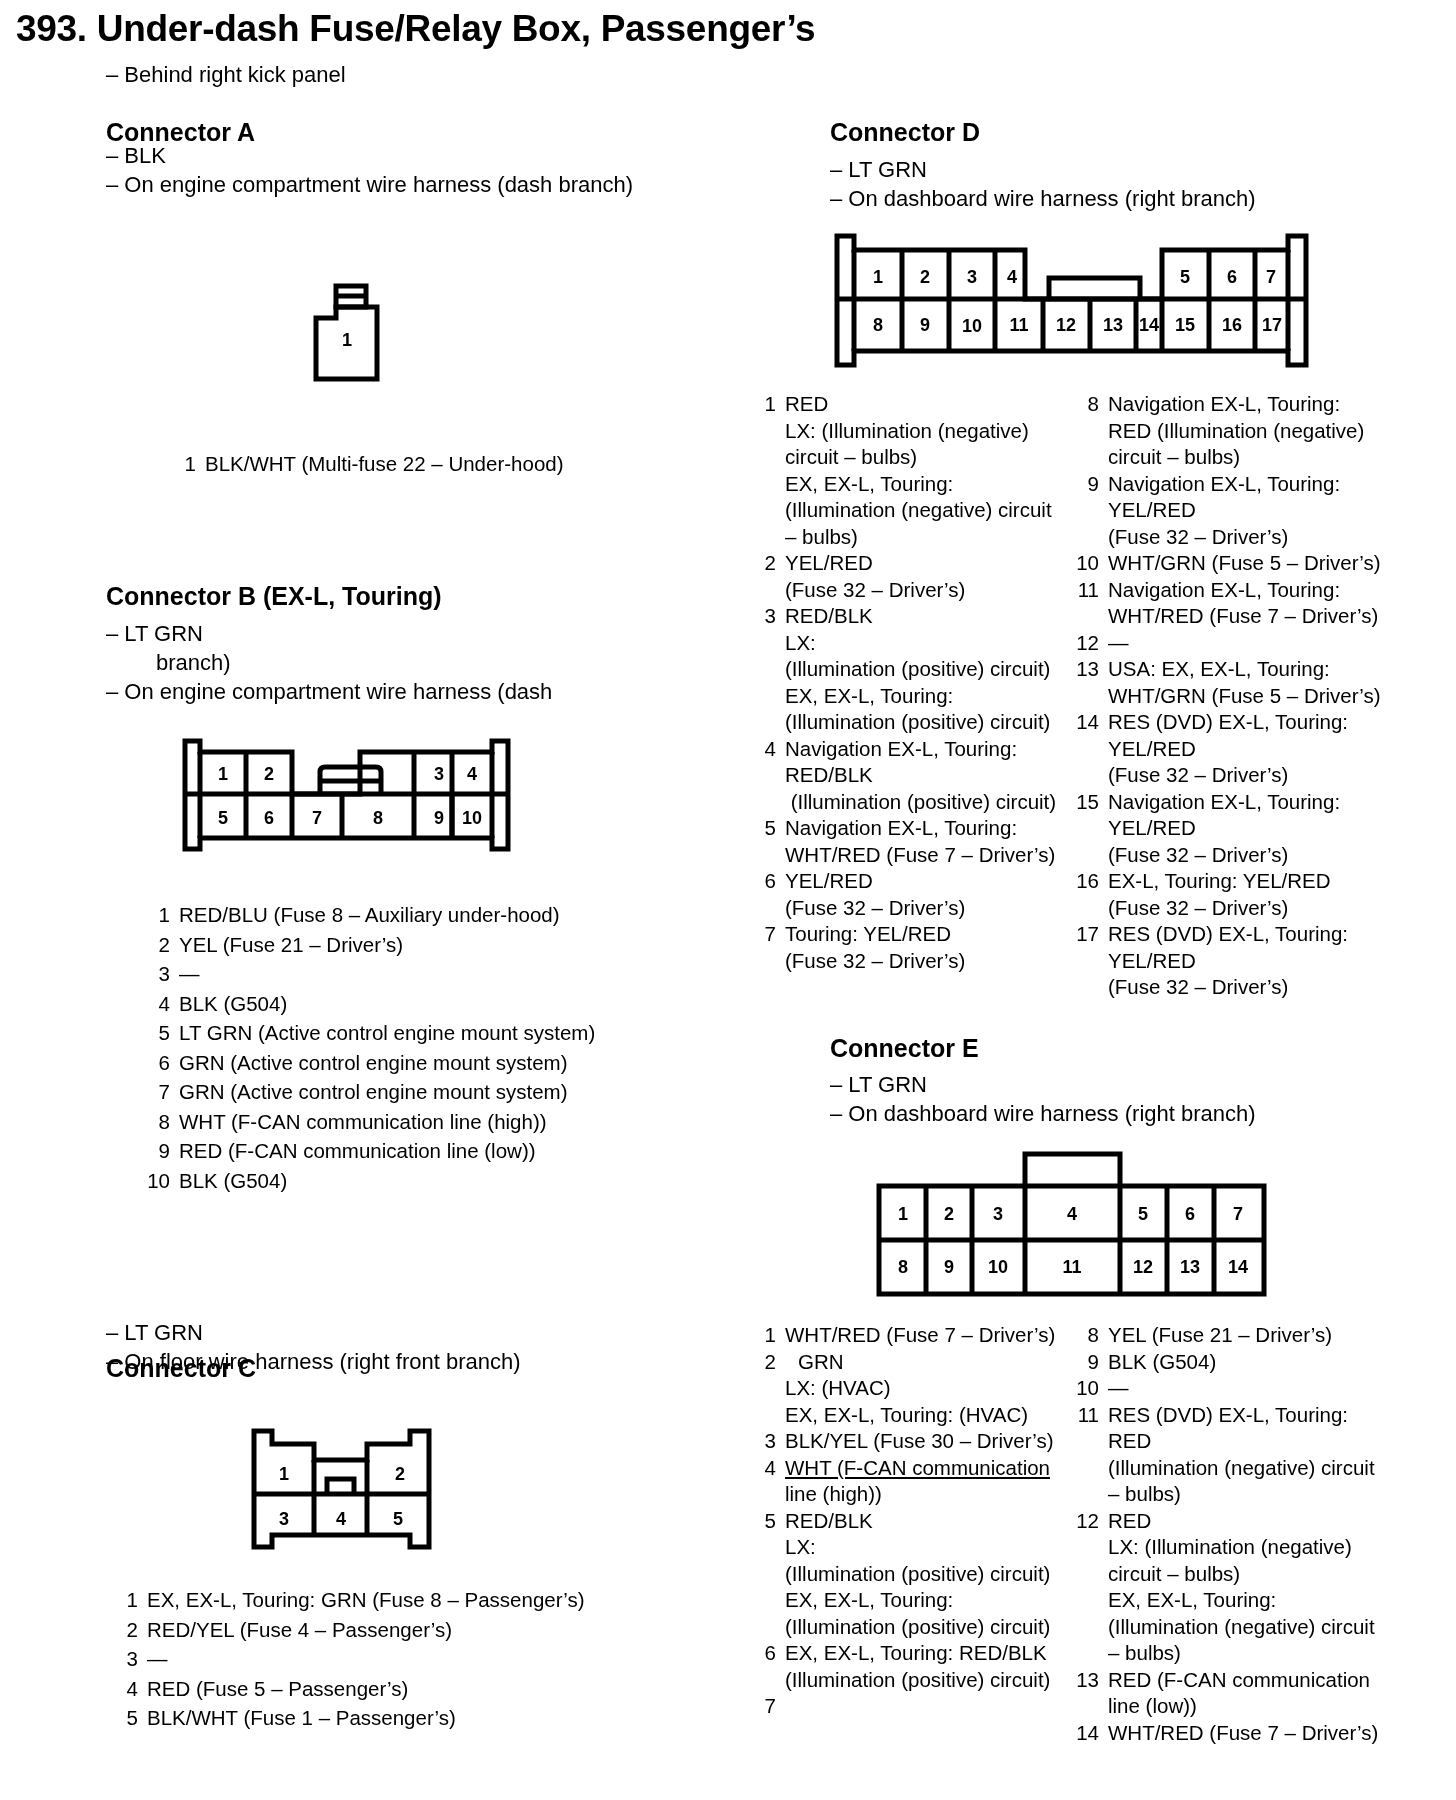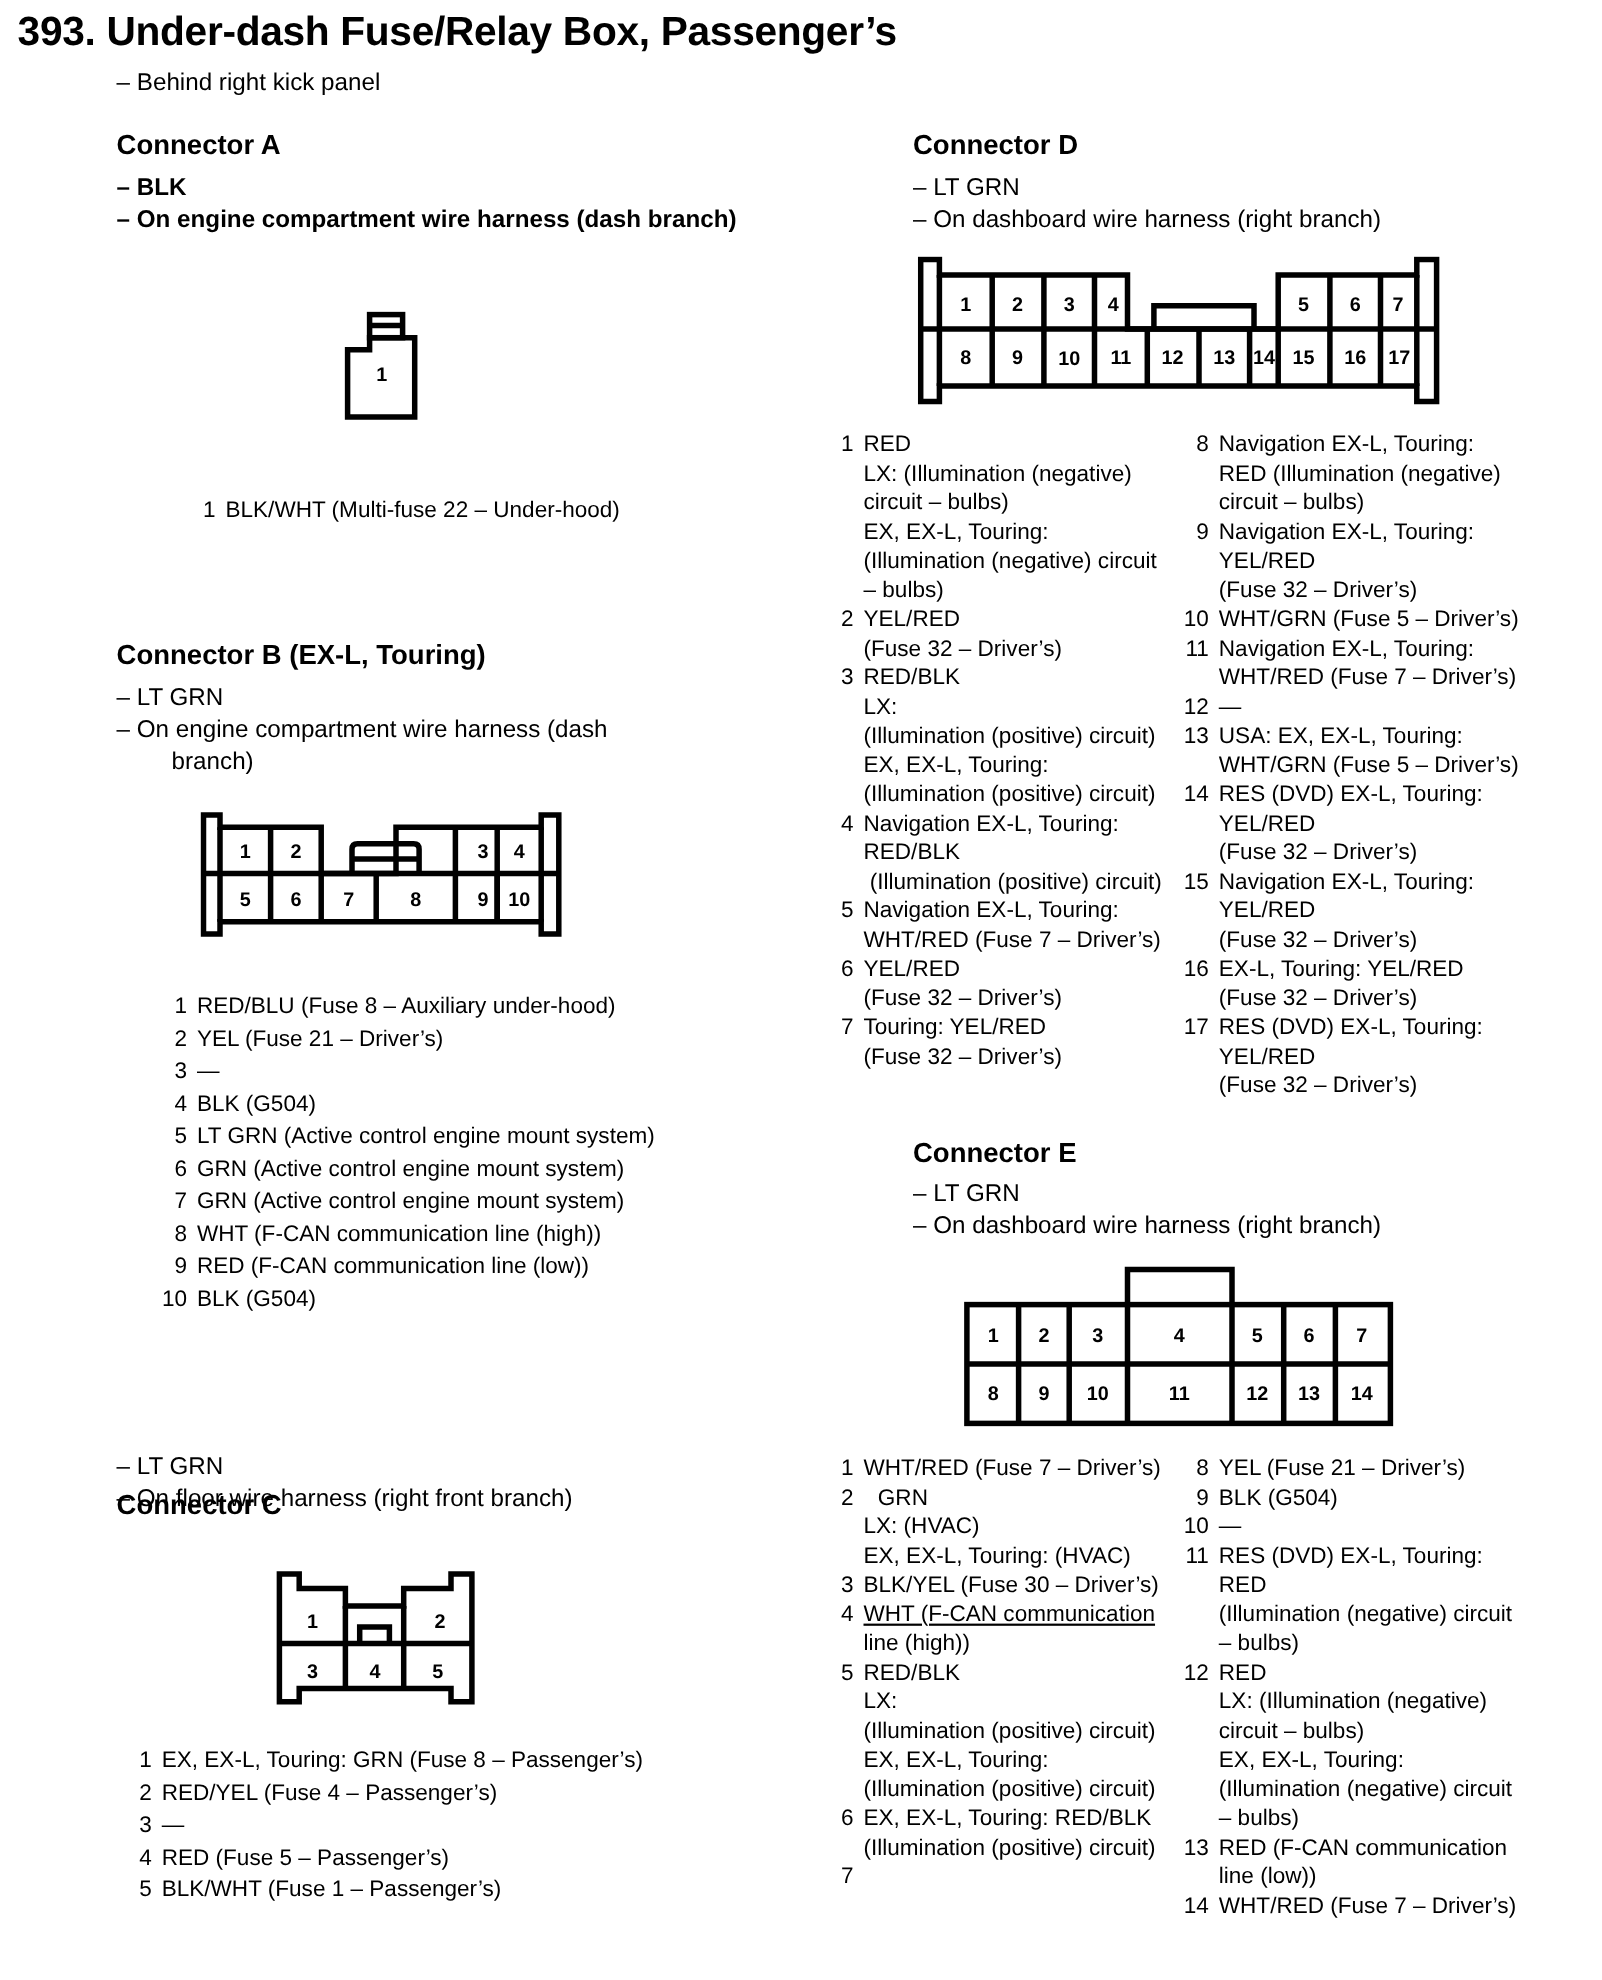--- a/index.html
+++ b/index.html
@@ -22,21 +22,21 @@
   svg text { font-family:"Liberation Sans", sans-serif; font-weight:bold; }
 </style>
 </head>
 <body>
 
 <div class="abs title">393. Under-dash Fuse/Relay Box, Passenger’s</div>
 <div class="abs subtitle">– Behind right kick panel</div>
 
 <section>
   <div class="abs conn-head" style="left:106px; top:118px;">Connector A</div>
-  <div class="abs" style="left:106px; top:155px;font-weight:bold;">
+  <div class="abs" style="left:106px; top:141px;">
     <div class="conn-line">– BLK</div>
     <div class="conn-line">– On engine compartment wire harness (dash branch)</div>
   </div>
   <svg class="abs" style="left:310px; top:282px;" width="76" height="102" viewBox="0 0 76 102">
     <g fill="none" stroke="#000" stroke-width="5">
       <rect x="26" y="4" width="30" height="21"></rect>
       <line x1="26" y1="14" x2="56" y2="14"></line>
       <path d="M 26 25 L 26 36 L 6 36 L 6 97 L 67 97 L 67 25 Z" stroke-linejoin="miter"></path>
     </g>
     <text x="37" y="64" font-size="18" text-anchor="middle">1</text>
@@ -46,22 +46,22 @@
       <span class="num">1</span>
       <span class="txt">BLK/WHT (Multi-fuse 22 – Under-hood)</span>
     </div>
   </div>
 </section>
 
 <section>
   <div class="abs conn-head" style="left:106px; top:582px;">Connector B (EX-L, Touring)</div>
   <div class="abs" style="left:106px; top:619px;">
     <div class="conn-line">– LT GRN</div>
+    <div class="conn-line indent">branch)</div>
     <div class="conn-line">– On engine compartment wire harness (dash</div>
-    <div class="conn-line indent">branch)</div>
   </div>
   <svg class="abs" style="left:182px; top:738px;" width="330" height="115" viewBox="0 0 330 115">
     <g fill="none" stroke="#000" stroke-width="5" stroke-linejoin="miter">
 
       <path d="M 3 3 L 18 3 L 18 14 L 110 14 L 110 56 L 178 56 L 178 14 L 310 14 L 310 3 L 326 3 L 326 111 L 310 111 L 310 100 L 18 100 L 18 111 L 3 111 Z"></path>
 
       <line x1="3" y1="56" x2="326" y2="56"></line>
 
       <line x1="18" y1="14" x2="18" y2="56"></line>
       <line x1="64" y1="14" x2="64" y2="56"></line>

